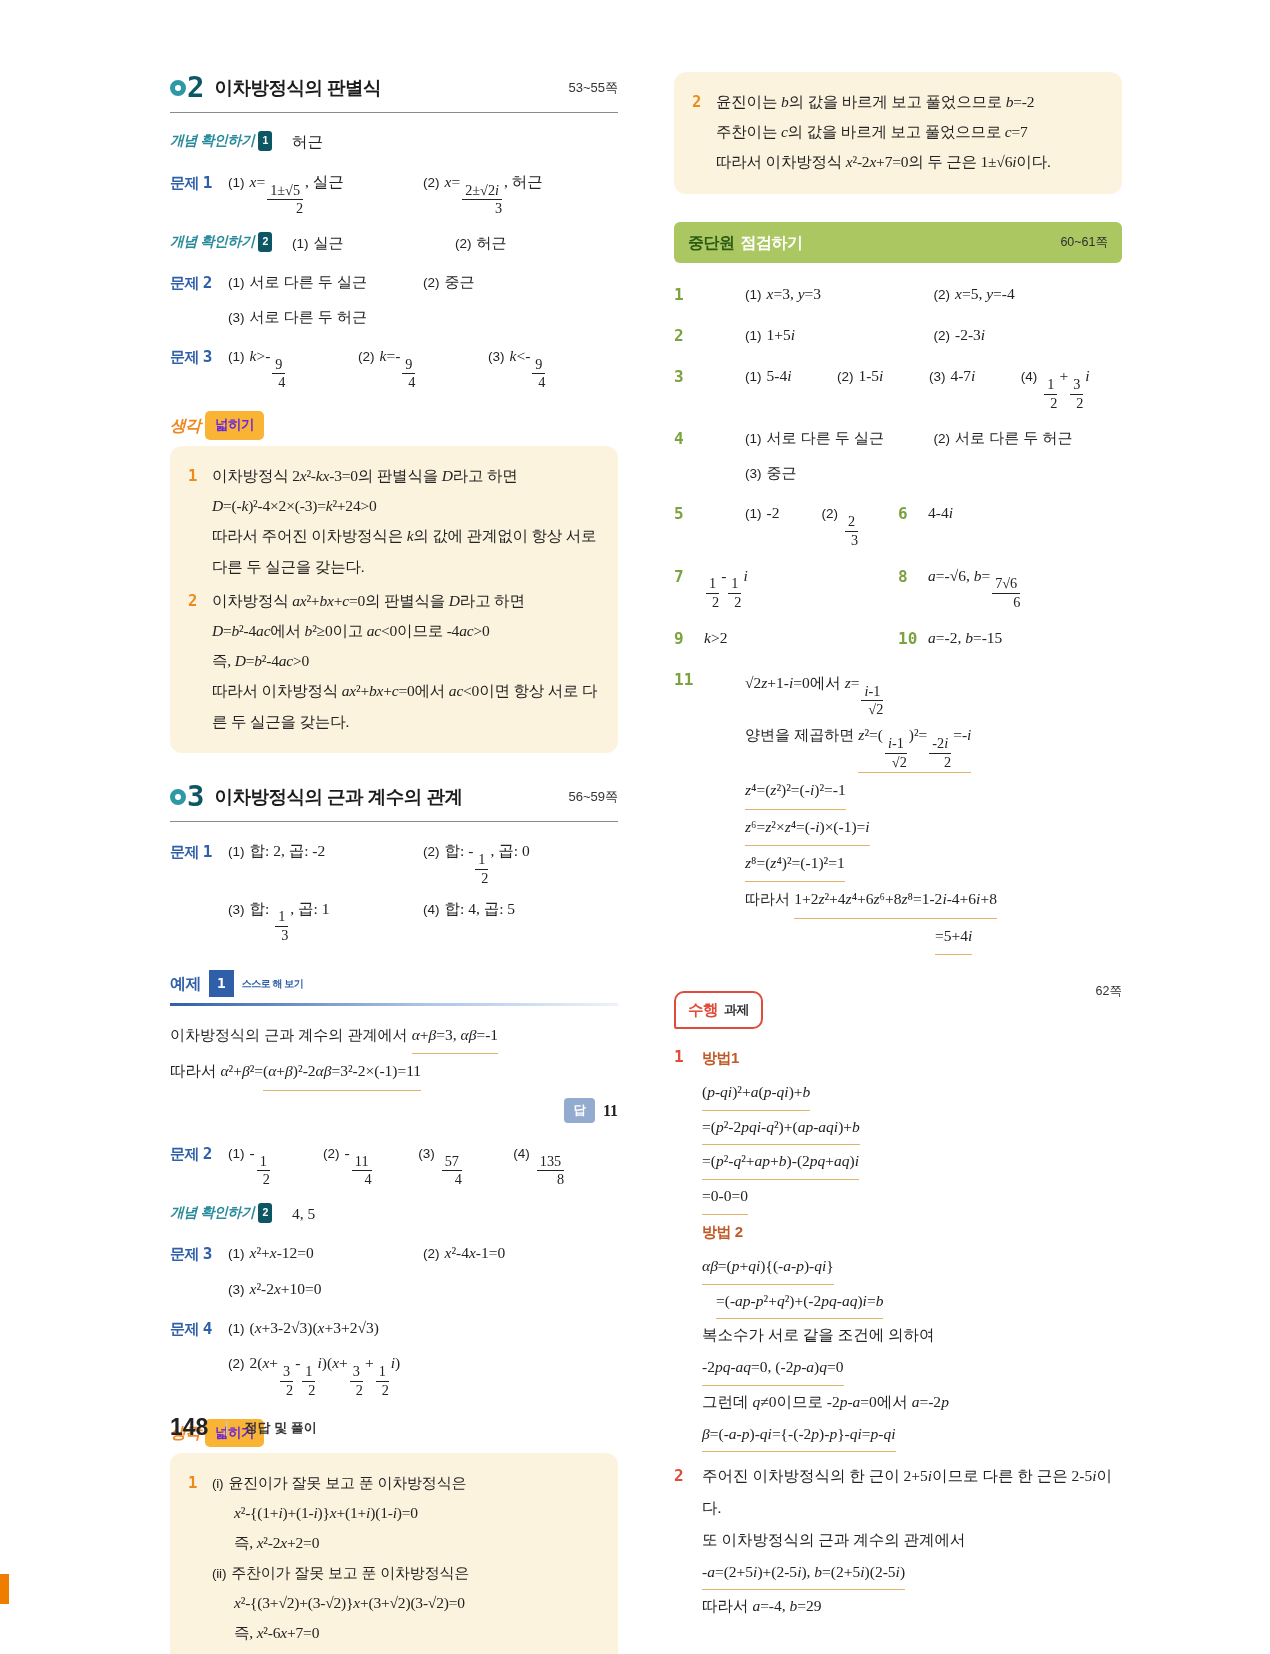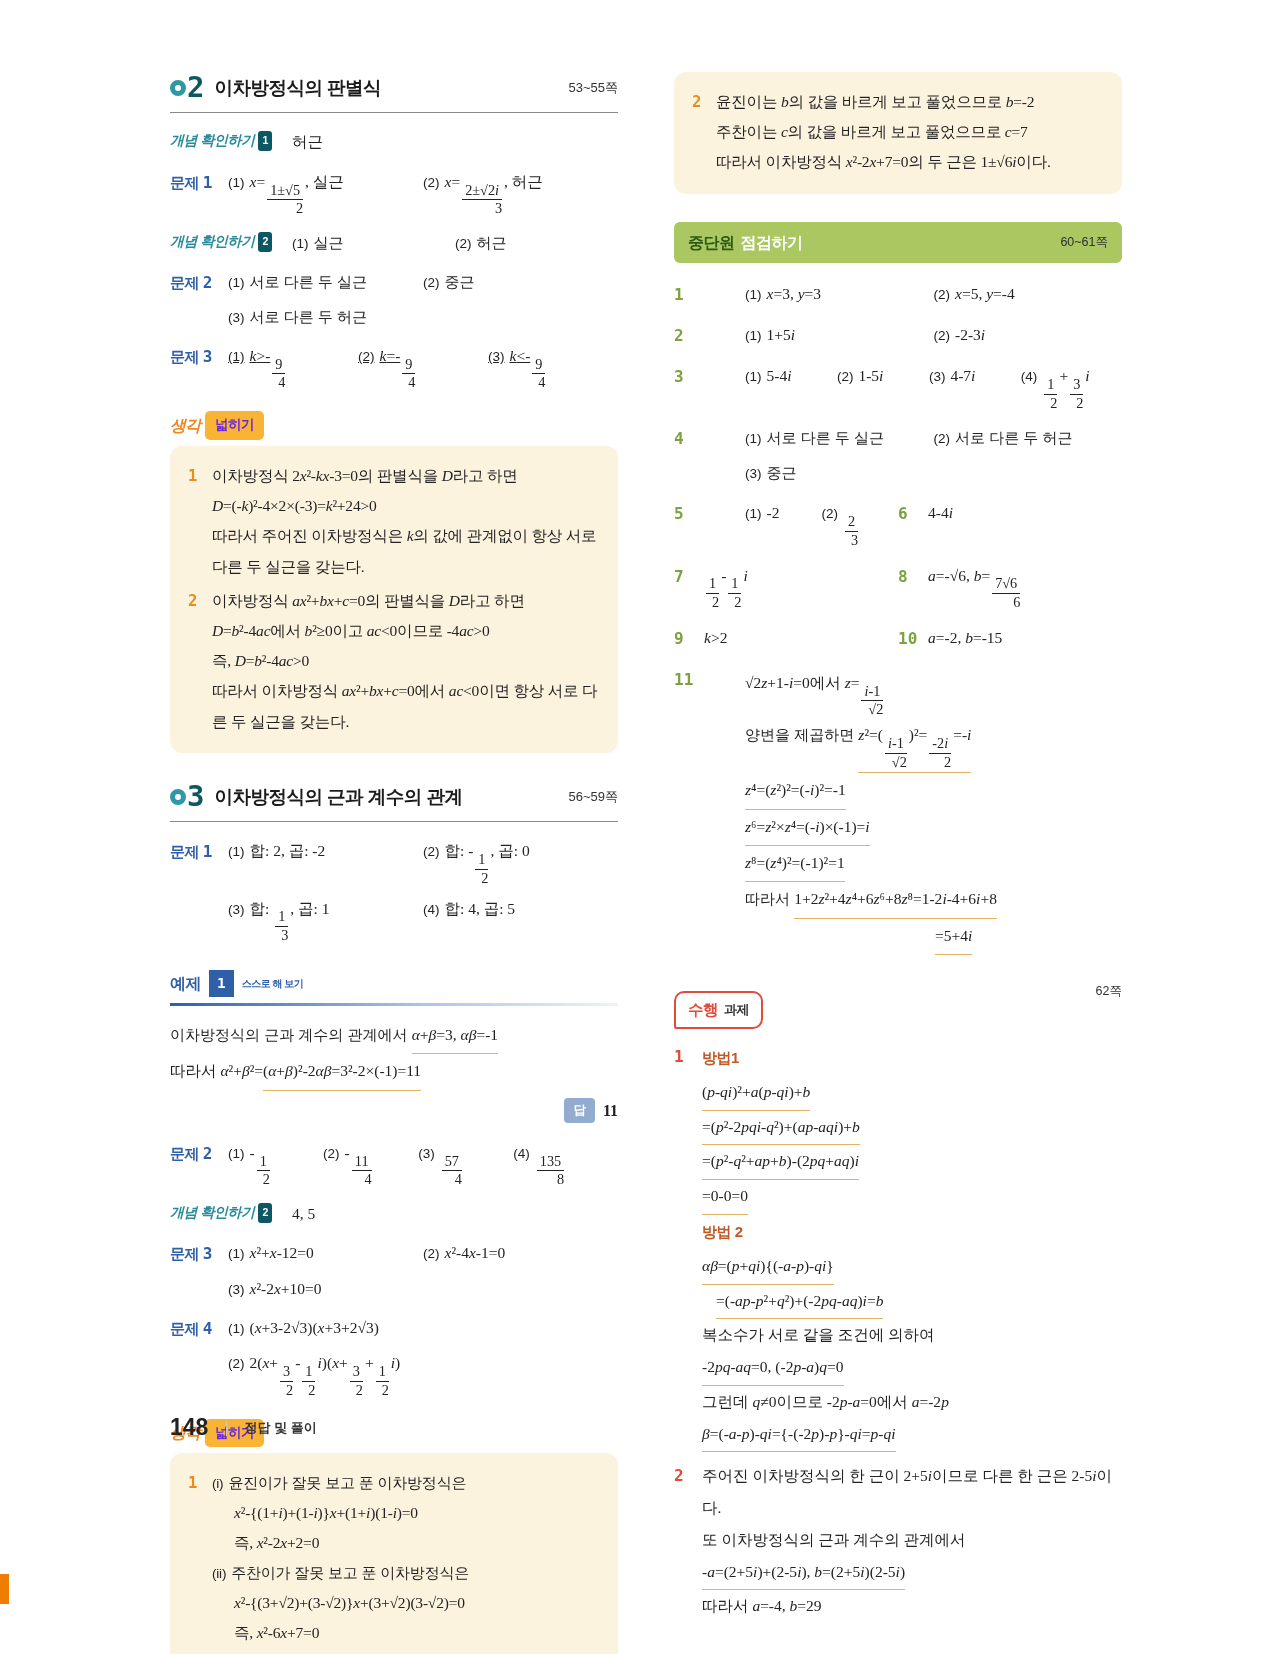--- a/index.html
+++ b/index.html
@@ -17,21 +17,21 @@
   .secpages{font-size:13px;color:#333;}
 
   
   .crow,.prow{display:flex;margin:0 0 13px;align-items:flex-start;}
   .ctag{flex:0 0 122px;color:#2a8b9c;font-weight:700;font-style:italic;font-size:14px;letter-spacing:-0.5px;}
   .cbadge{display:inline-block;background:#0d5765;color:#fff;border-radius:3px;font-size:10.5px;font-style:normal;padding:1px 4px;margin-left:4px;vertical-align:1px;}
   .ptag{flex:0 0 58px;color:#2f5fa8;font-weight:700;font-size:15px;letter-spacing:-0.5px;}
   .pnum{font-family:"DejaVu Sans Mono",monospace;font-size:16px;}
   .pbody{flex:1;}
   .g2{display:grid;grid-template-columns:1fr 1fr;row-gap:9px;}
-  .g3{display:grid;grid-template-columns:1fr 1fr 1fr;text-decoration:underline;}
+  .g3{display:grid;grid-template-columns:1fr 1fr 1fr;}
   .g4{display:grid;grid-template-columns:1fr 1fr 1fr 1.1fr;}
   .ino{font-size:13.5px;margin-right:5px;}
   .it{white-space:nowrap;}
 
   
   .mj{font-family:"Liberation Serif","DejaVu Serif",serif;font-size:15.5px;}
   .mj i{font-style:italic;}
   .fr{display:inline-flex;flex-direction:column;align-items:flex-end;vertical-align:-0.55em;line-height:1.1;margin:0 2px;font-size:0.92em;}
   .fr .n{padding:0 3px 1px;border-bottom:1.3px solid #222;}
   .fr .d{padding-top:1px;}

